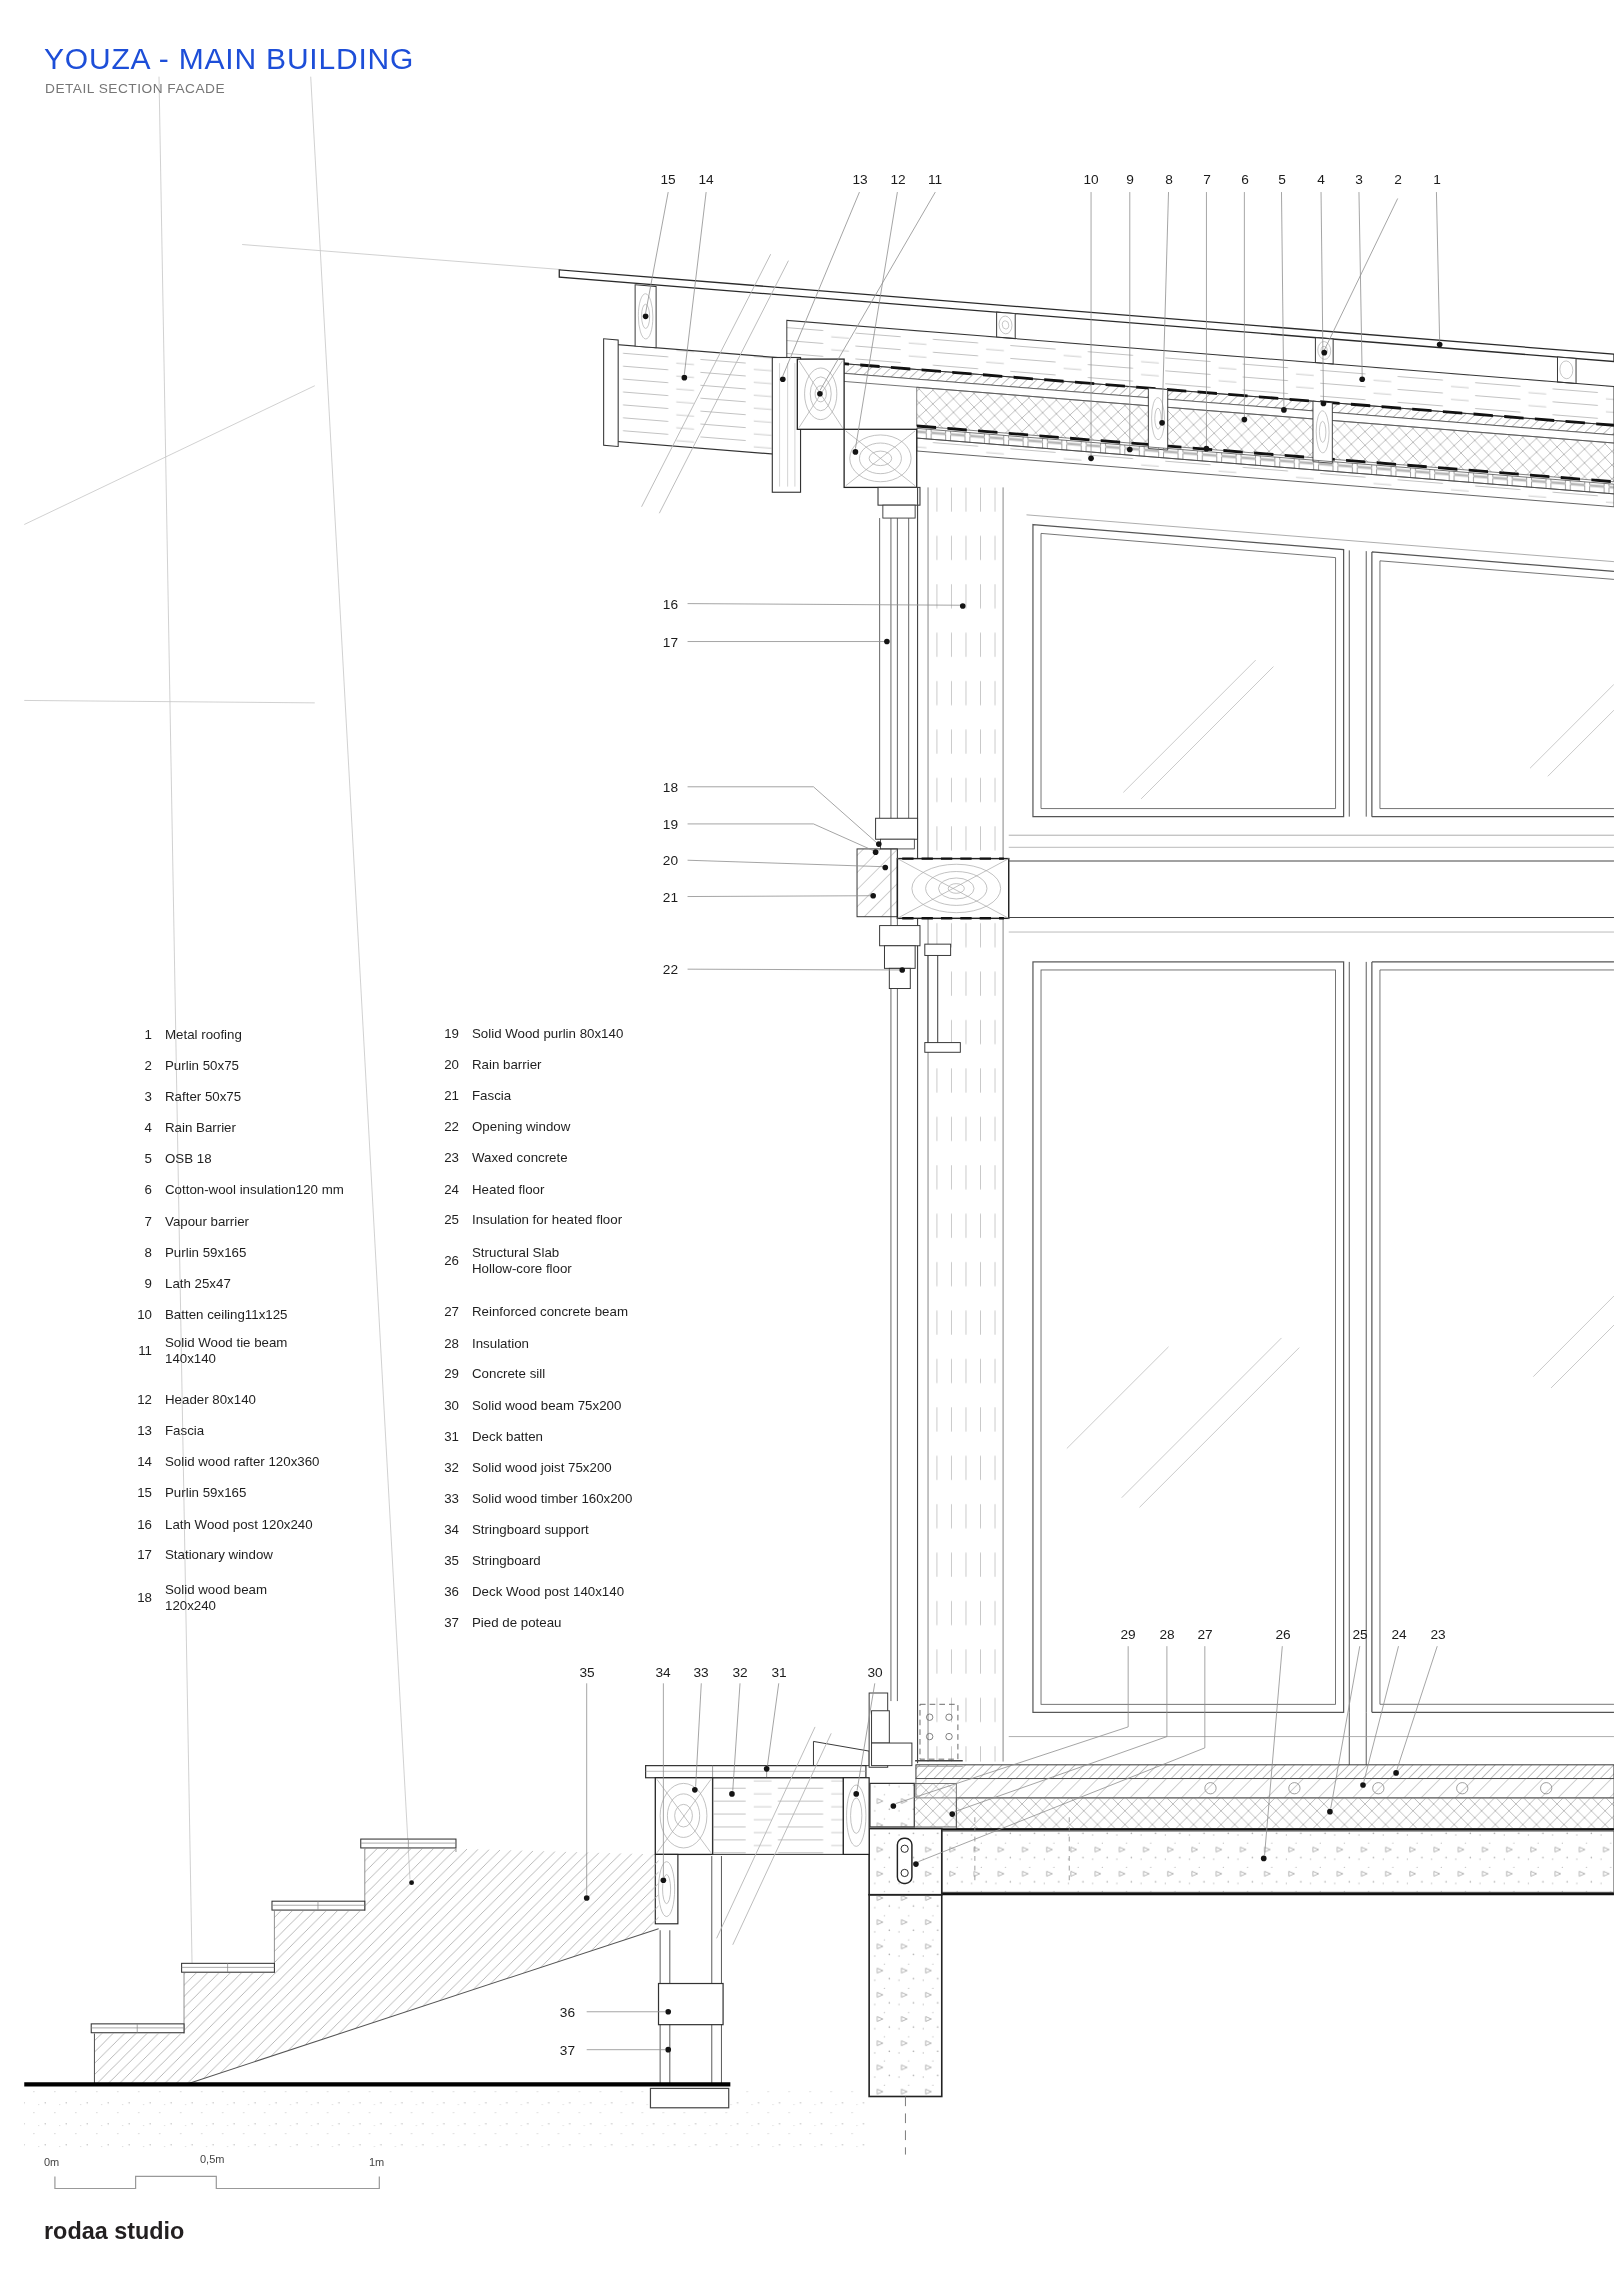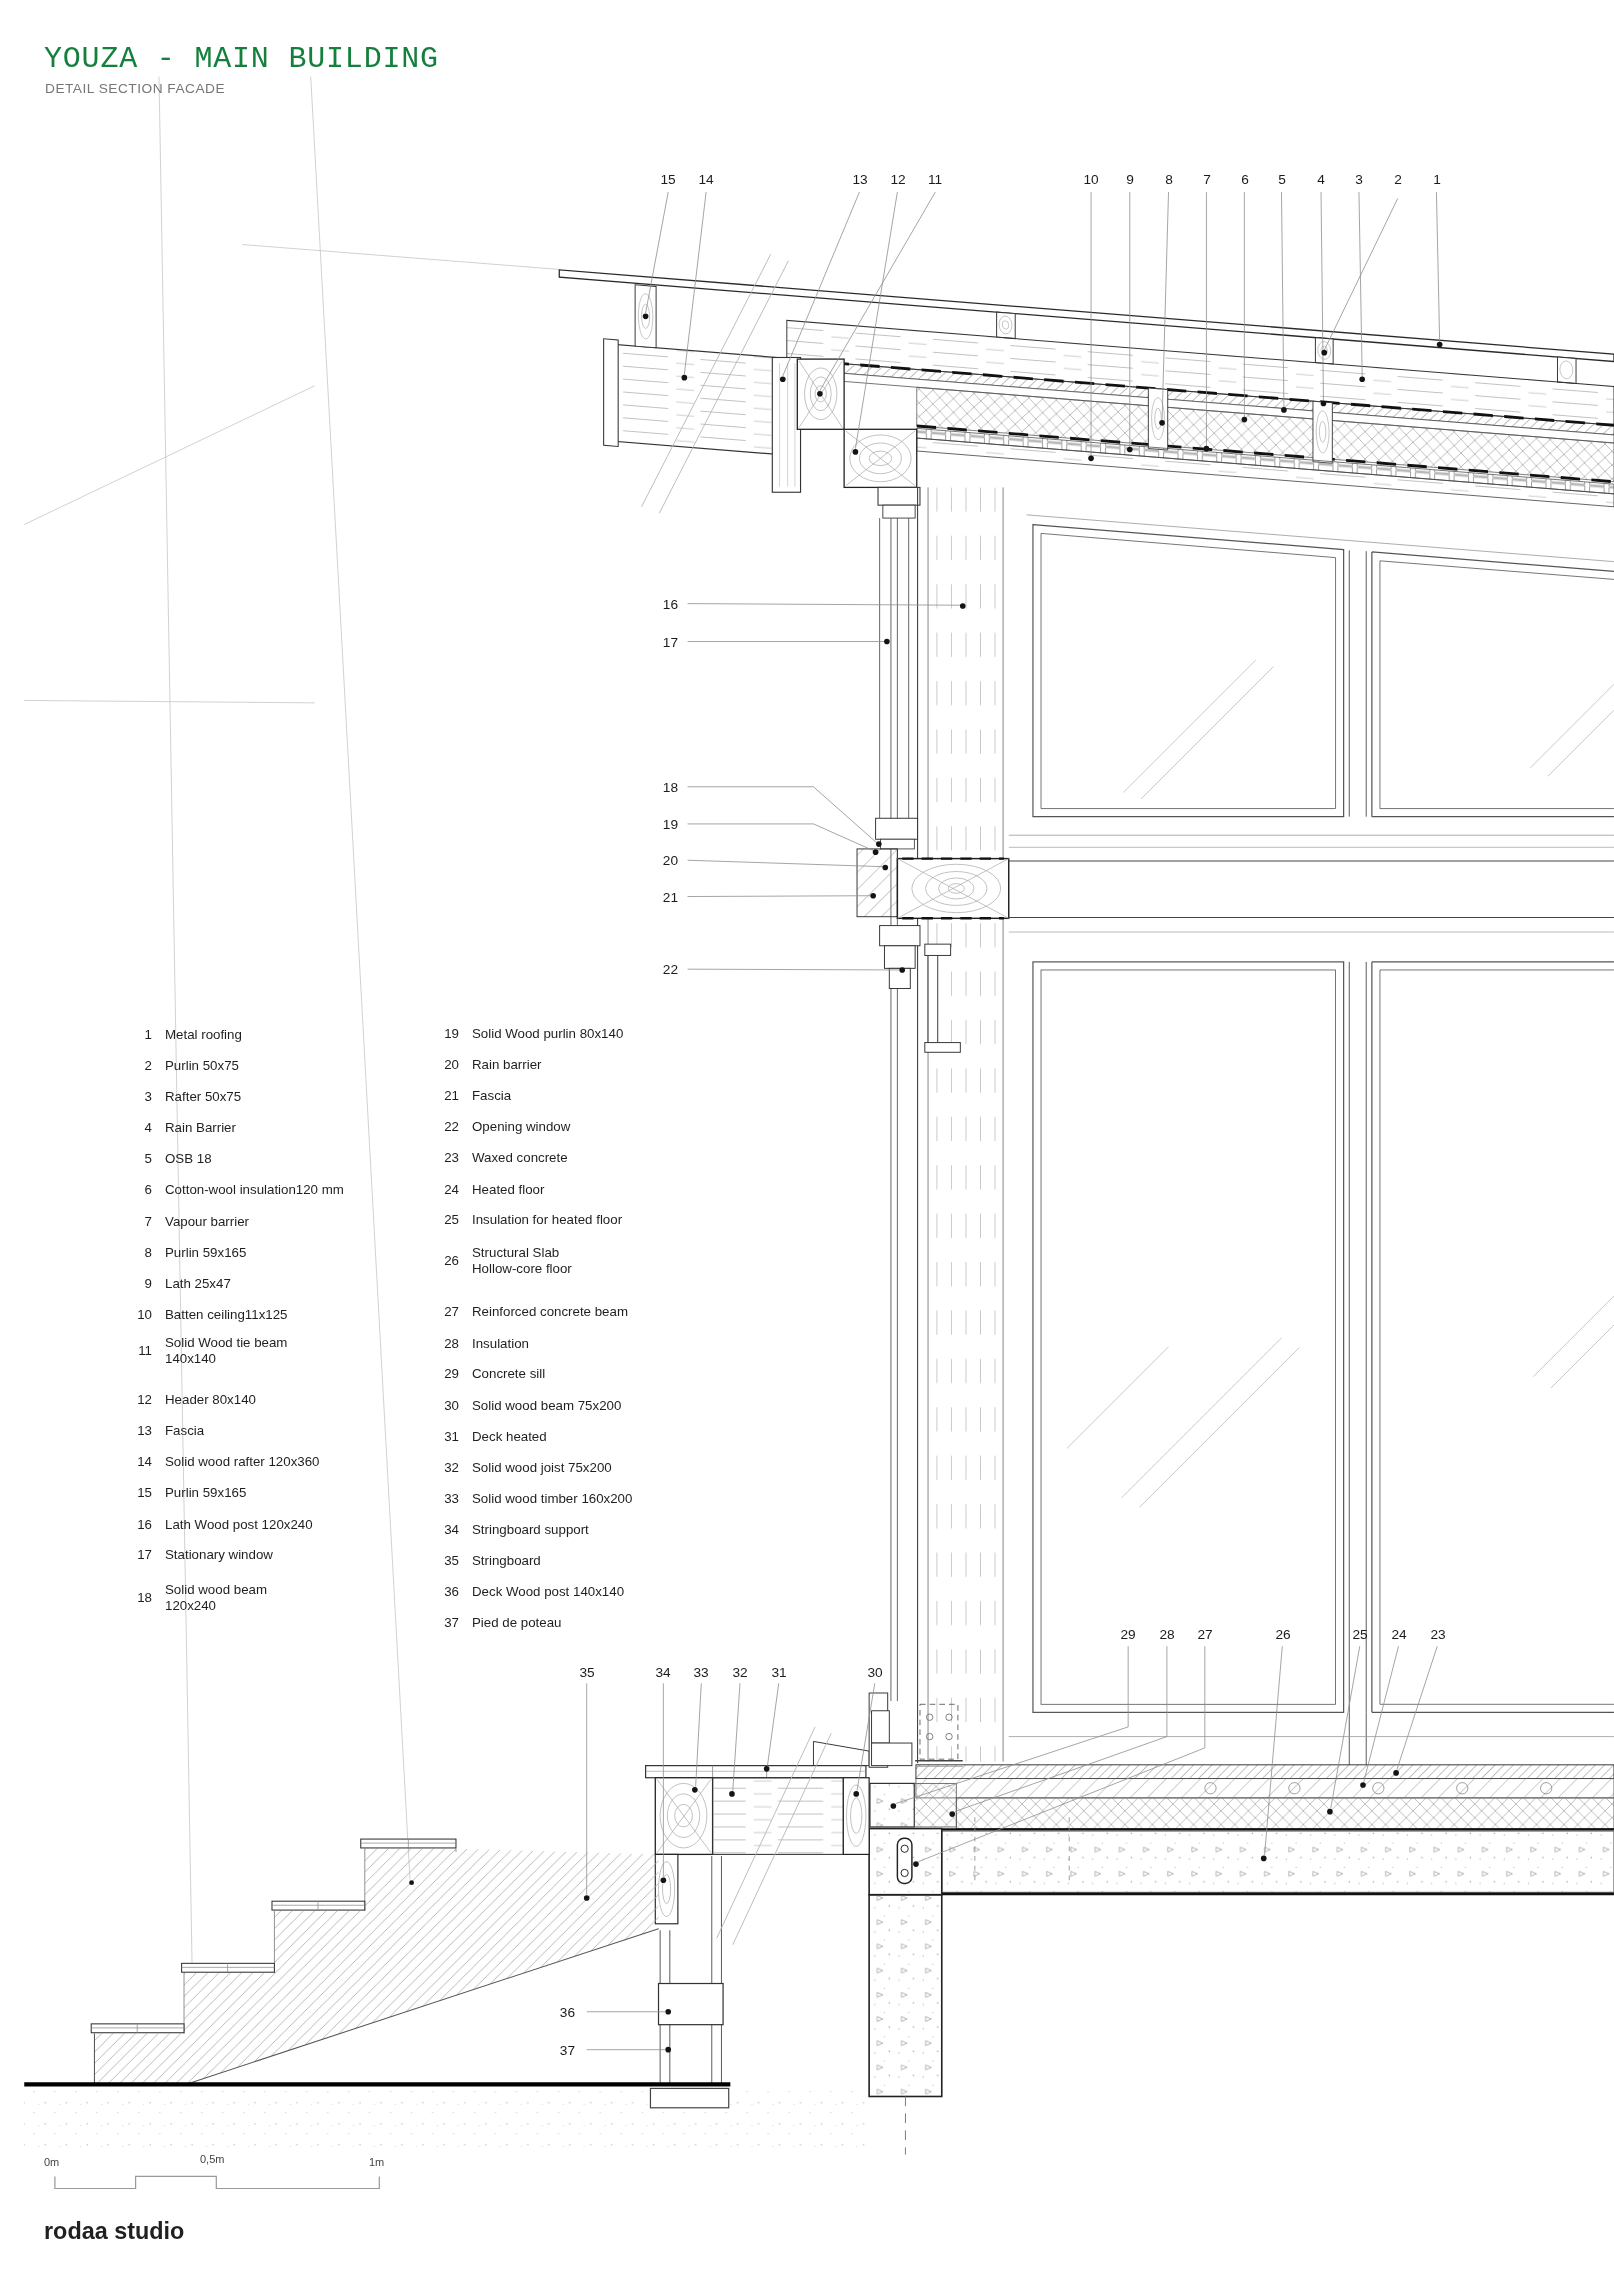--- a/index.html
+++ b/index.html
@@ -1,20 +1,20 @@
 <!DOCTYPE html>
 <html style="font-size:13px"><head>
 <meta charset="utf-8">
 <style>
   html,body{margin:0;padding:0;background:#ffffff;}
   #page{position:relative;width:1614px;height:2295px;background:#fff;overflow:hidden;
         font-family:"Liberation Sans",sans-serif;color:#222;}
   #drawing{position:absolute;left:0;top:0;z-index:0;}
   .txt{position:absolute;z-index:2;}
-  #title{left:44px;top:42px;font-size:30px;color:#15803d;letter-spacing:0.8px;font-family:Liberation Mono, monospace;}
+  #title{left:44px;top:42px;font-size:30px;color:#1d4ed8;letter-spacing:0.8px;}
   #subtitle{left:45px;top:81px;font-size:13.7px;color:#767676;letter-spacing:0.5px;}
   .lrow{position:absolute;display:flex;align-items:flex-start;font-size:13.3px;line-height:15.7px;color:#1f1f1f;}
   .lrow .num{width:29px;text-align:right;padding-right:13px;flex:none;}
   .lrow .lab{white-space:pre-line;}
   .lrow.dbl{align-items:center;}
   .co{position:absolute;font-size:13.7px;color:#1c1c1c;transform:translate(-50%,-50%);z-index:2;}
   .co-r{position:absolute;font-size:13.7px;color:#1c1c1c;transform:translate(-100%,-50%);z-index:2;}
   .sc{position:absolute;font-size:11px;color:#444;z-index:2;}
   #logo{left:44px;top:2218px;font-size:23.4px;font-weight:700;color:#221f20;letter-spacing:0px;}
 </style>
@@ -559,21 +559,21 @@
 <div class="lrow" style="left:430px;top:1366px">
       <span class="num">29</span>
       <span class="lab">Concrete sill</span>
     </div>
 <div class="lrow" style="left:430px;top:1398px">
       <span class="num">30</span>
       <span class="lab">Solid wood beam 75x200</span>
     </div>
 <div class="lrow" style="left:430px;top:1429px">
       <span class="num">31</span>
-      <span class="lab">Deck heated</span>
+      <span class="lab">Deck batten</span>
     </div>
 <div class="lrow" style="left:430px;top:1460px">
       <span class="num">32</span>
       <span class="lab">Solid wood joist 75x200</span>
     </div>
 <div class="lrow" style="left:430px;top:1491px">
       <span class="num">33</span>
       <span class="lab">Solid wood timber 160x200</span>
     </div>
 <div class="lrow" style="left:430px;top:1522px">

